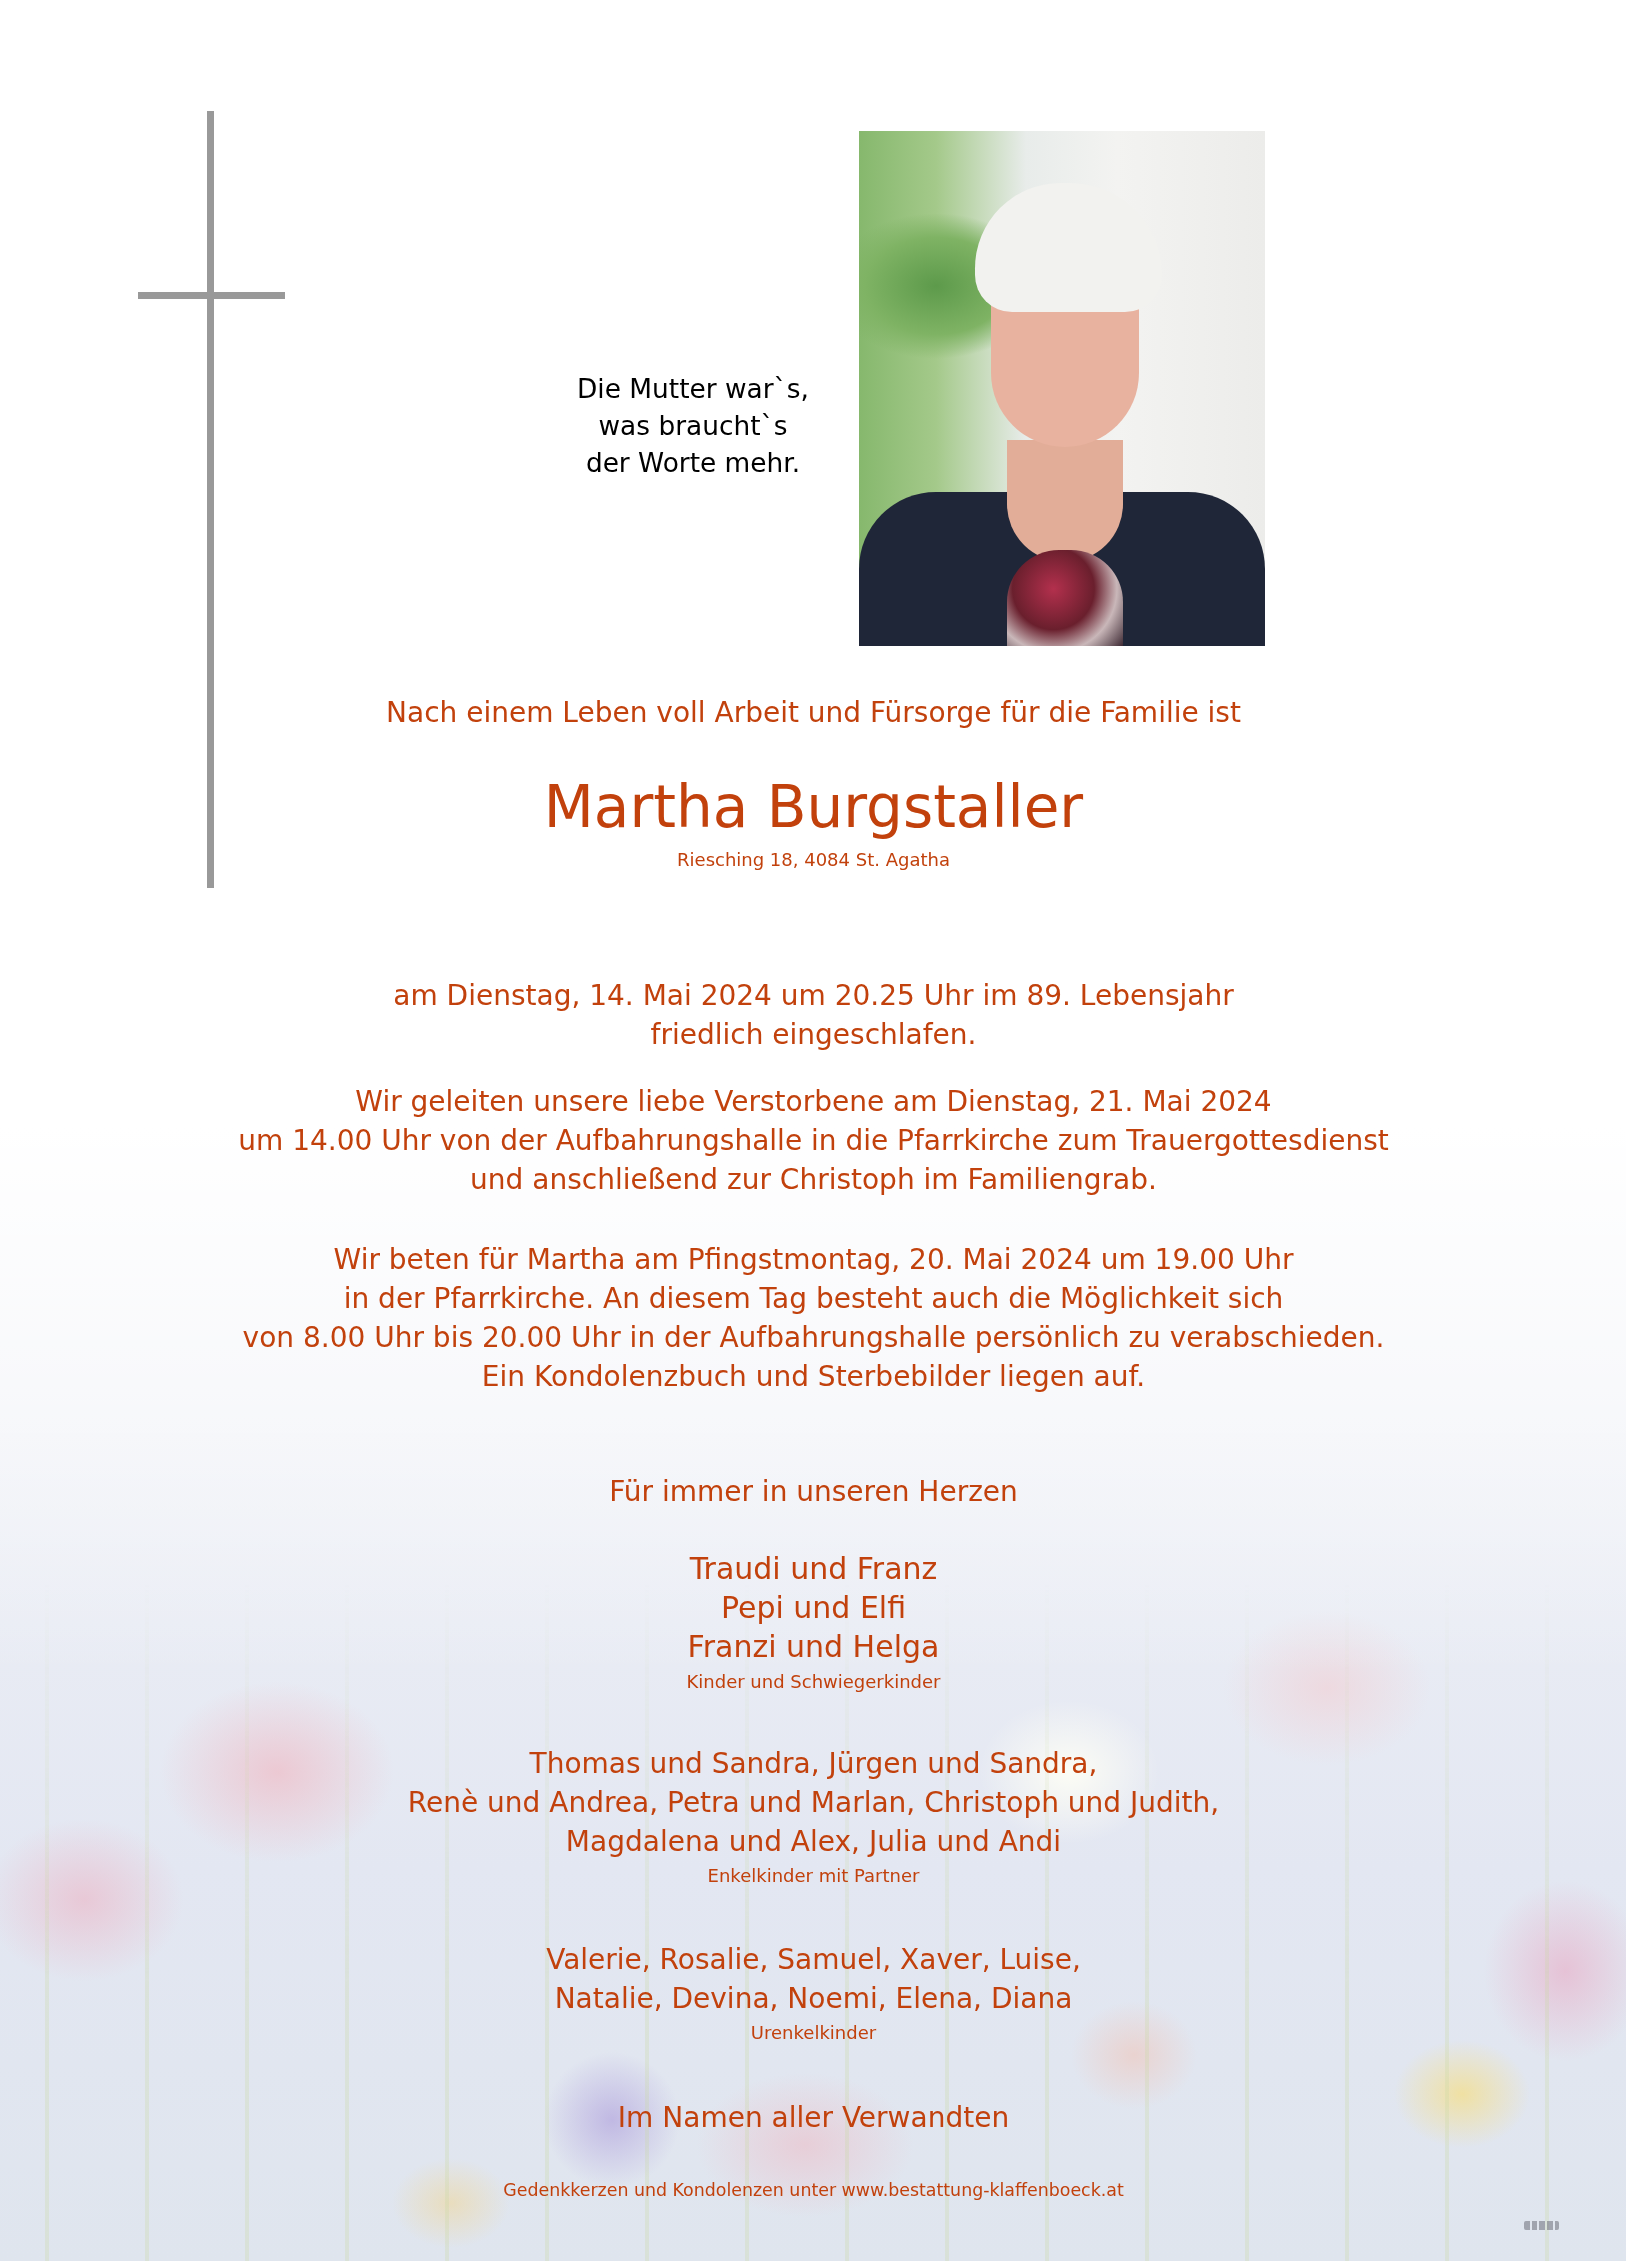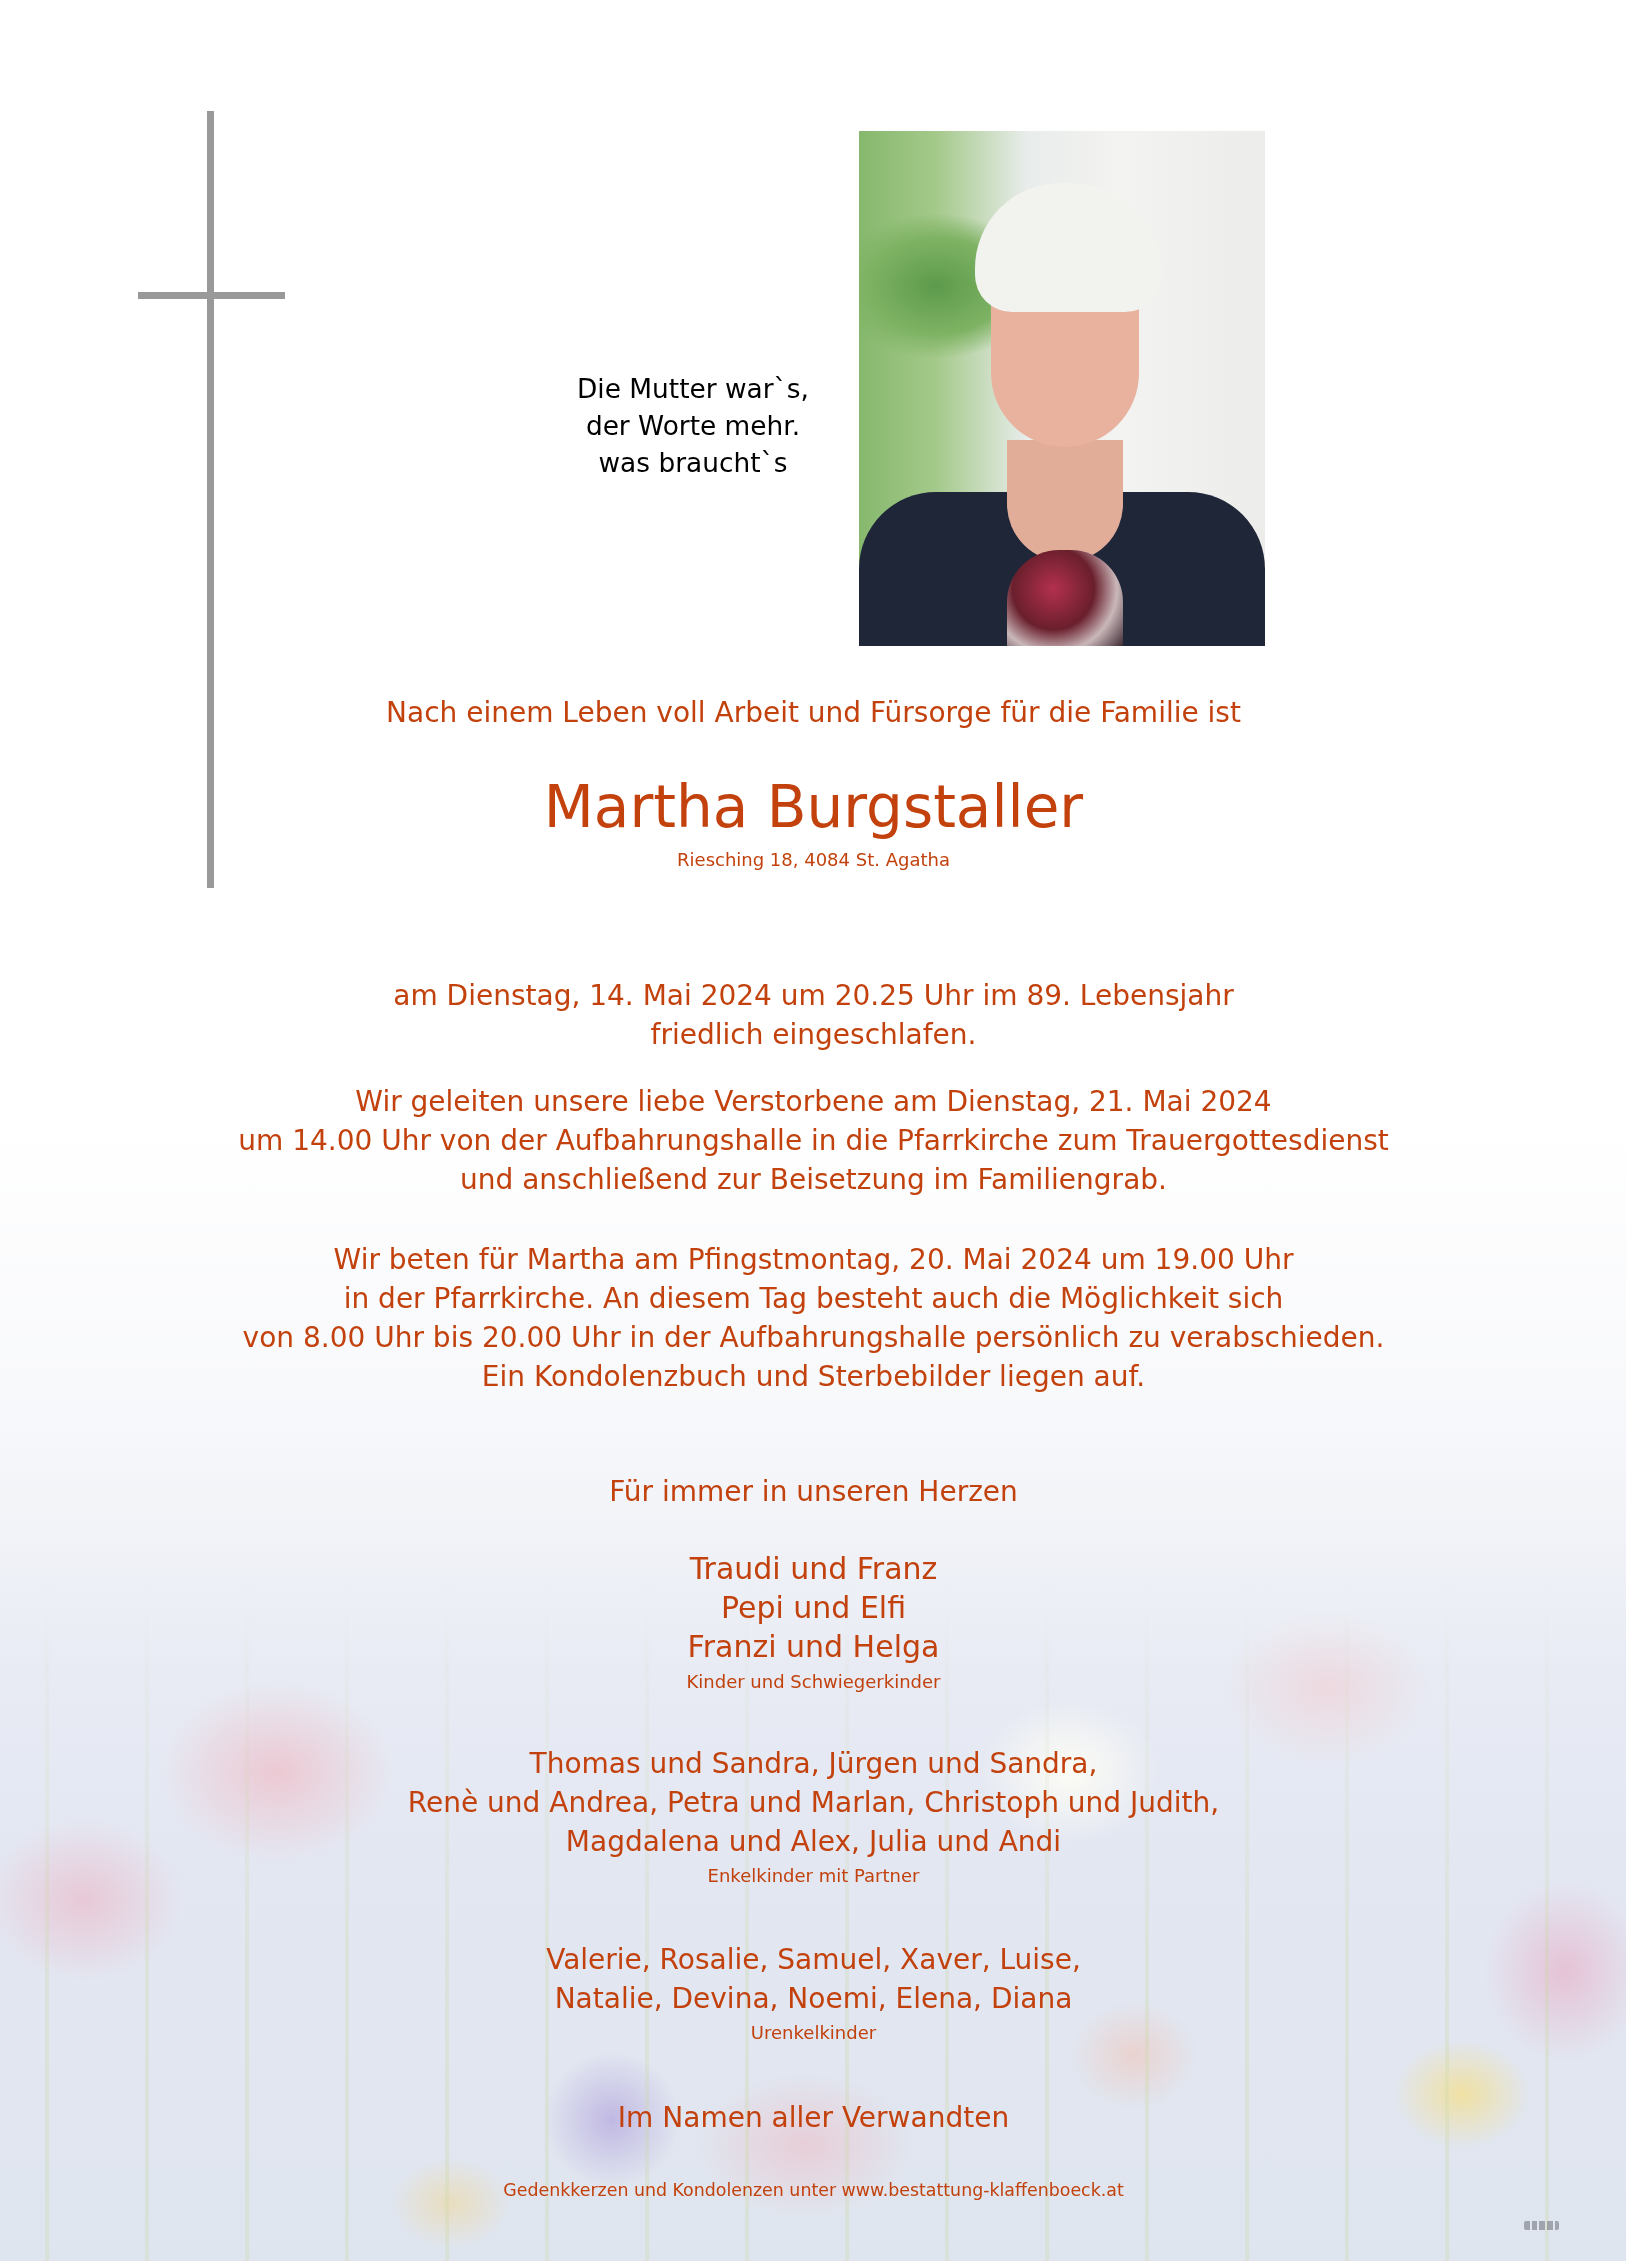--- a/index.html
+++ b/index.html
@@ -117,22 +117,22 @@
 <div class="bg"></div>
 <div class="stems"></div>
 
 <div>
   <div class="cross-v"></div>
   <div class="cross-h"></div>
 </div>
 
 <div class="motto">
   <div>Die Mutter war`s,</div>
+  <div>was braucht`s</div>
   <div>der Worte mehr.</div>
-  <div>was braucht`s</div>
 </div>
 
 <div class="photo">
   <div class="torso"></div>
   <div class="neck"></div>
   <div class="blouse"></div>
   <div class="face"></div>
   <div class="hair"></div>
 </div>
 
@@ -142,21 +142,21 @@
 <div class="t address">Riesching 18, 4084 St. Agatha</div>
 
 <div class="t death">
   <div>am Dienstag, 14. Mai 2024 um 20.25 Uhr im 89. Lebensjahr</div>
   <div>friedlich eingeschlafen.</div>
 </div>
 
 <div class="t funeral">
   <div>Wir geleiten unsere liebe Verstorbene am Dienstag, 21. Mai 2024</div>
   <div>um 14.00 Uhr von der Aufbahrungshalle in die Pfarrkirche zum Trauergottesdienst</div>
-  <div>und anschließend zur Beisetzung im Familiengrab.</div>
+  <div>und anschließend zur Christoph im Familiengrab.</div>
 </div>
 
 <div class="t prayer">
   <div>Wir beten für Martha am Pfingstmontag, 20. Mai 2024 um 19.00 Uhr</div>
   <div>in der Pfarrkirche. An diesem Tag besteht auch die Möglichkeit sich</div>
   <div>von 8.00 Uhr bis 20.00 Uhr in der Aufbahrungshalle persönlich zu verabschieden.</div>
   <div>Ein Kondolenzbuch und Sterbebilder liegen auf.</div>
 </div>
 
 <div class="t hearts">Für immer in unseren Herzen</div>

